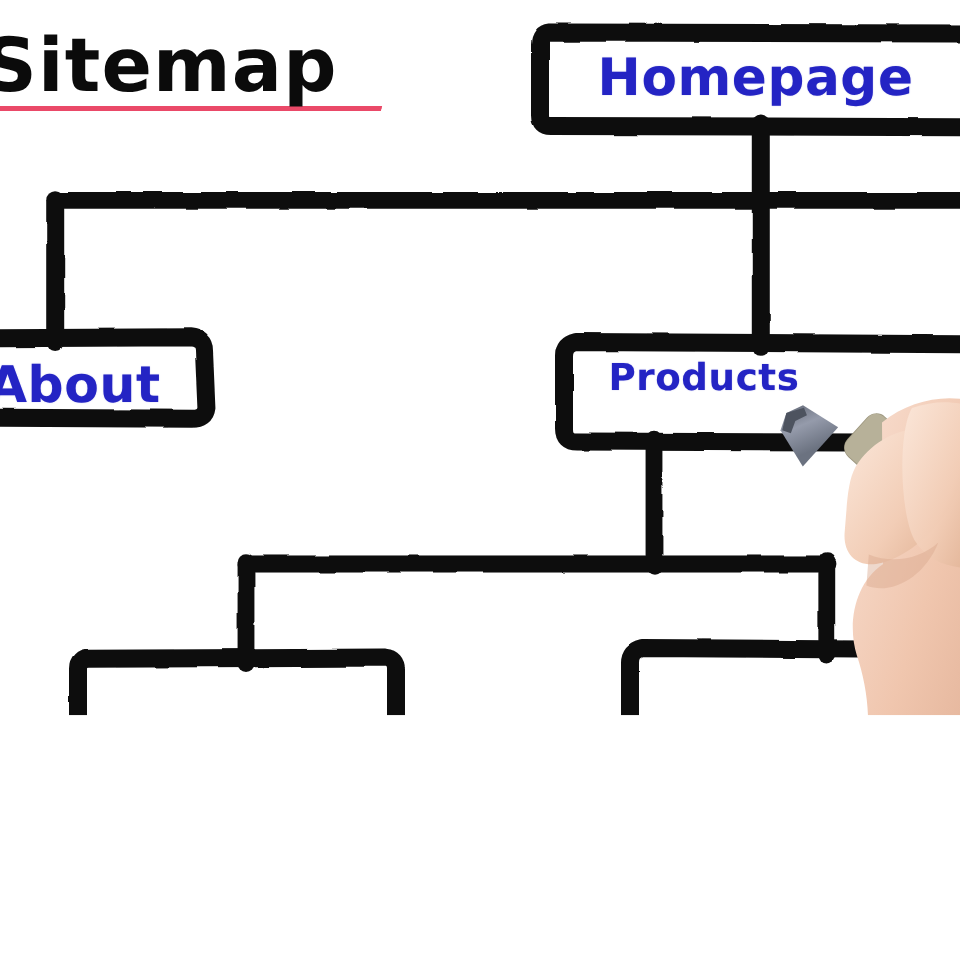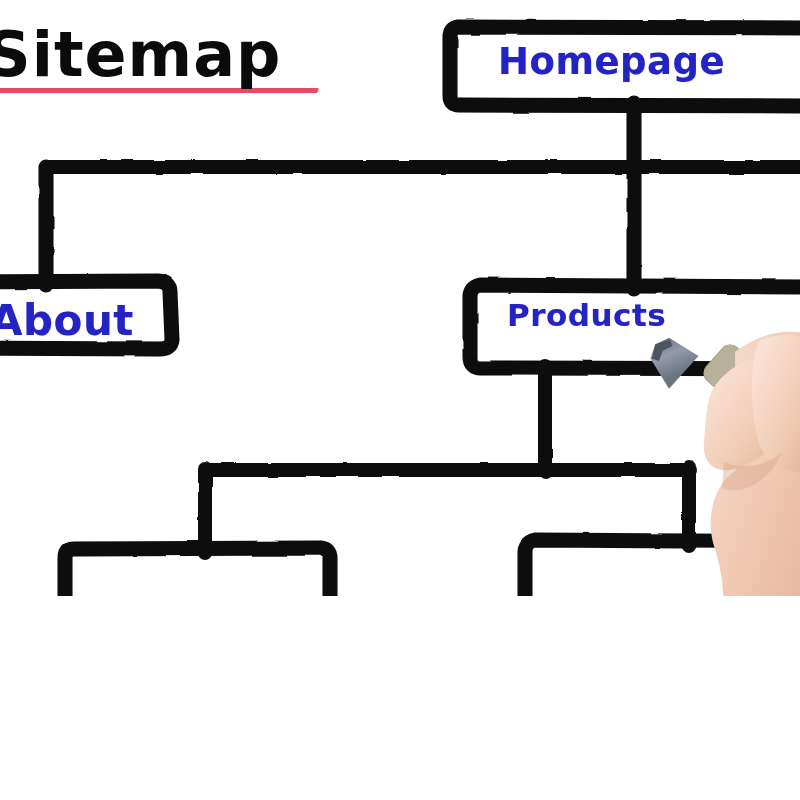--- a/index.html
+++ b/index.html
@@ -52,21 +52,21 @@
     font-family: "DejaVu Sans", sans-serif;
     font-weight: 700;
     color: #2424c4;
     white-space: nowrap;
     letter-spacing: 0.5px;
     text-shadow: 0 0 1px rgba(36,36,196,0.35);
   }
   #label-homepage {
     left: 498px;
     top: 40px;
-    font-size: 37px;
+    font-size: 43px;
   }
   #label-about {
     left: -10px;
     top: 296px;
     font-size: 42px;
   }
   #label-products {
     left: 507px;
     top: 297px;
     font-size: 31px;

